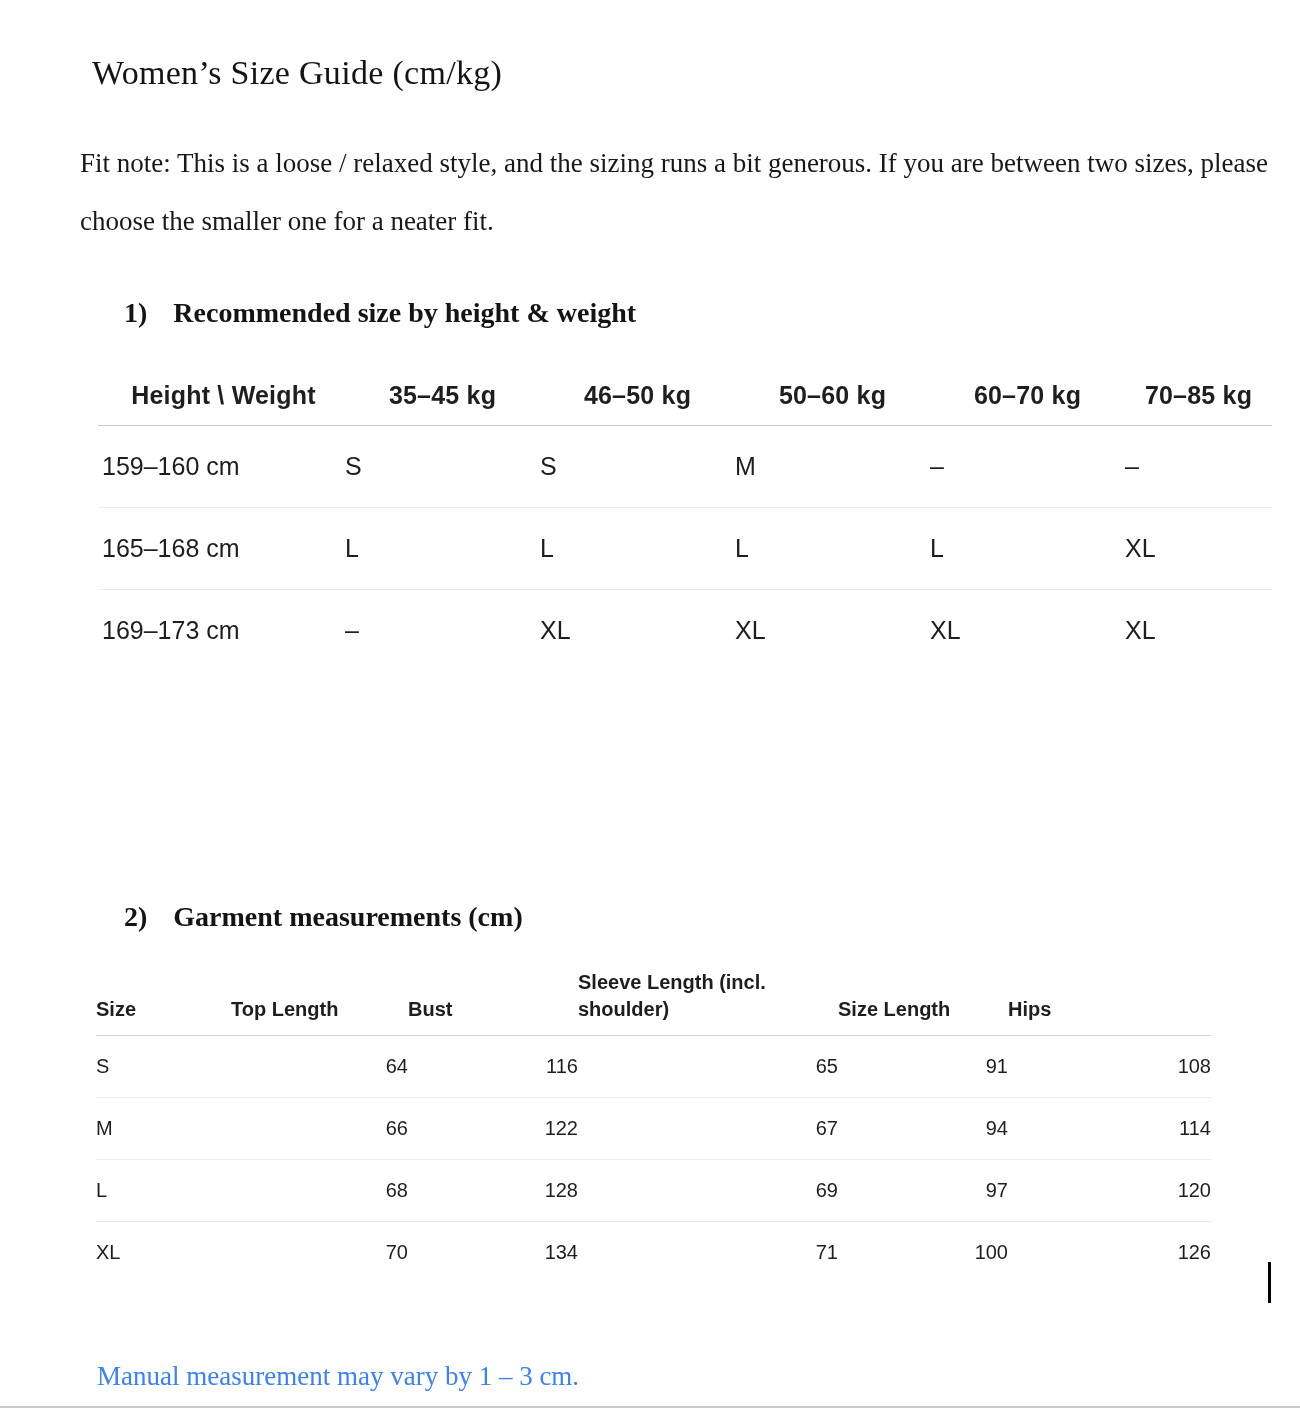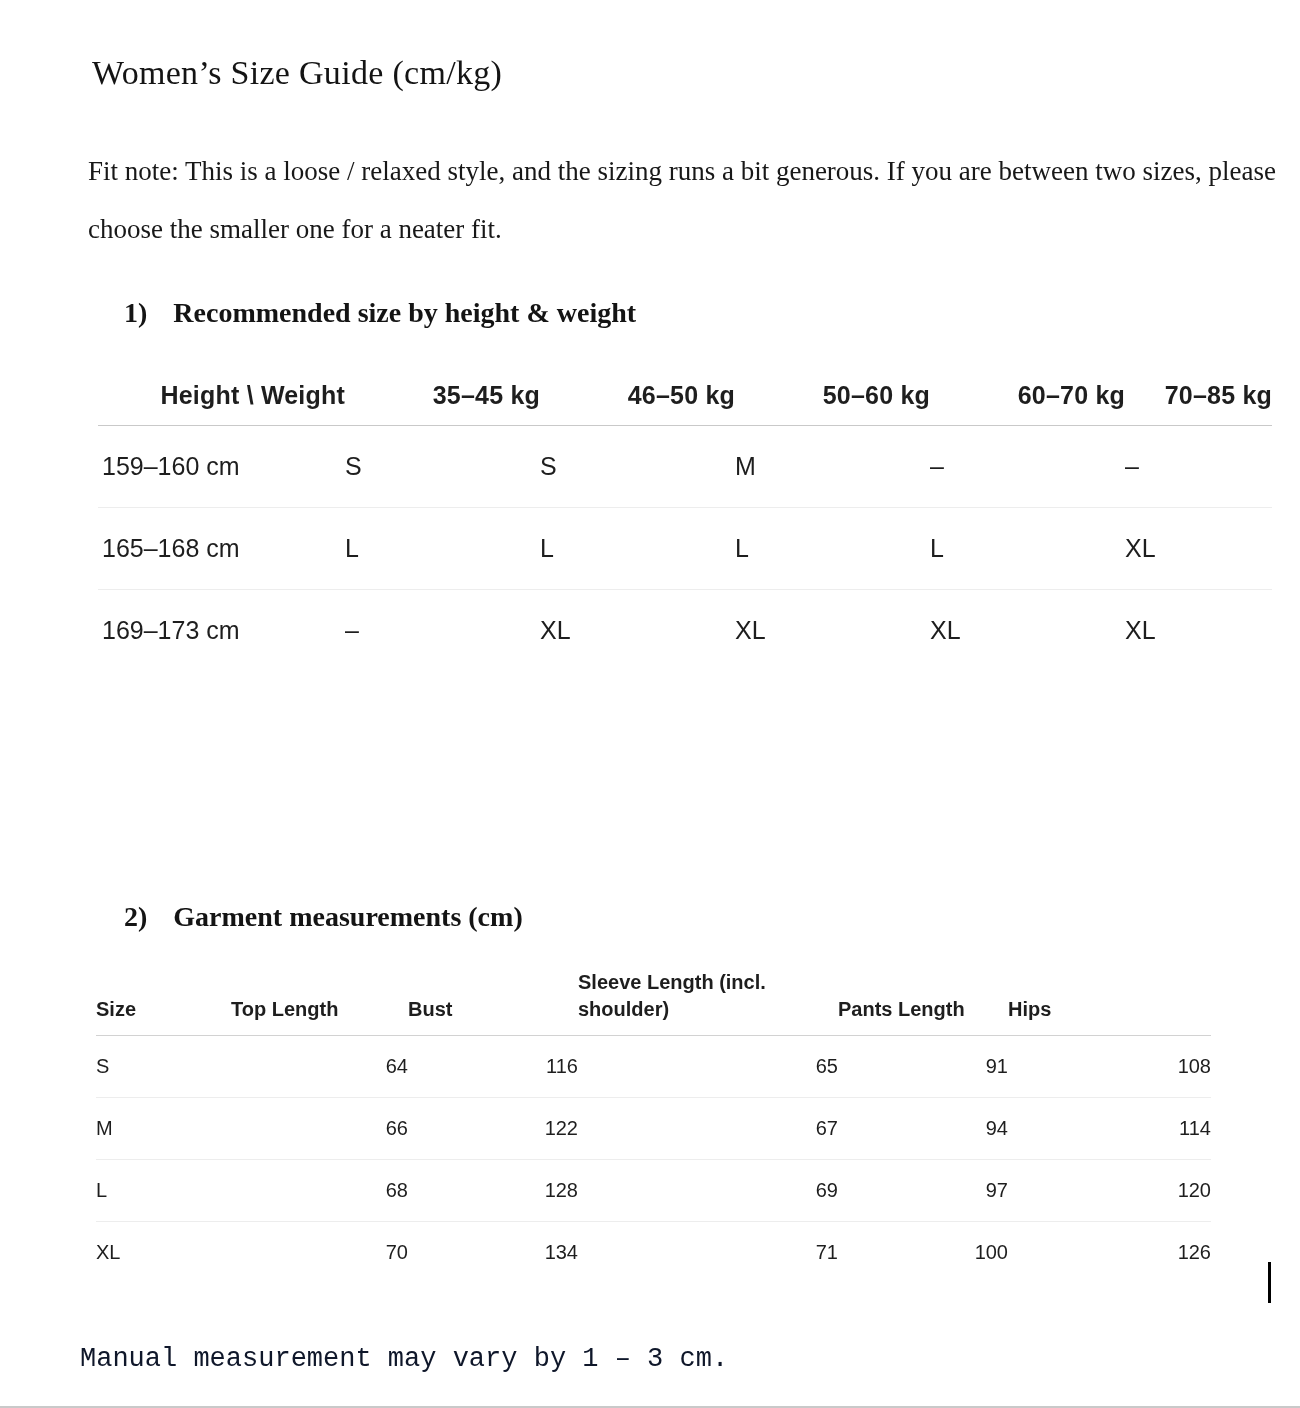--- a/index.html
+++ b/index.html
@@ -25,66 +25,65 @@
     font-size: 34px;
     font-weight: 400;
     letter-spacing: 0.3px;
     color: #141414;
   }
   .fit-note {
     position: absolute;
     top: 134px;
     left: 80px;
     width: 1200px;
-    margin: 8px;
+    margin: 0;
     font-size: 27px;
     line-height: 58px;
     color: #181818;
   }
   .section-heading {
     position: absolute;
     left: 124px;
     display: flex;
     gap: 26px;
     font-size: 28px;
     font-weight: 700;
     line-height: 34px;
     color: #141414;
   }
   #section-1 { top: 296px; }
   #section-2 { top: 900px; }
   .footnote {
     position: absolute;
     top: 1340px;
     left: 80px;
-    margin: 0;
+    margin: 17px;
     font-size: 27px;
     line-height: 38px;
-    color: #0f172a;
-    font-family: Liberation Mono, monospace;
+    color: #3b82f6;
   }
 
   
   table {
     border-collapse: collapse;
     table-layout: fixed;
     position: absolute;
     font-family: "Liberation Sans", sans-serif;
   }
 
   #size-table {
     top: 368px;
     left: 98px;
     width: 1174px;
     font-size: 25px;
     color: #1e1e1e;
   }
   #size-table th {
     font-weight: 700;
-    text-align: right;
+    text-align: center;
     vertical-align: bottom;
     padding: 0 0 15px 0;
     height: 42px;
     border-bottom: 1px solid #c9c9c9;
     letter-spacing: 0.2px;
   }
   #size-table td {
     height: 81px;
     vertical-align: middle;
     padding: 0;
@@ -210,21 +209,21 @@
     <col style="width:260px">
       <col style="width:170px">
       <col style="width:203px">
   </colgroup>
   <thead>
     <tr>
       <th>Size</th>
       <th>Top Length</th>
       <th>Bust</th>
       <th>Sleeve Length (incl. shoulder)</th>
-      <th>Pants Length</th>
+      <th>Size Length</th>
       <th>Hips</th>
     </tr>
   </thead>
   <tbody>
     <tr>
       <td>S</td>
       <td>64</td>
       <td>116</td>
       <td>65</td>
       <td>91</td>

